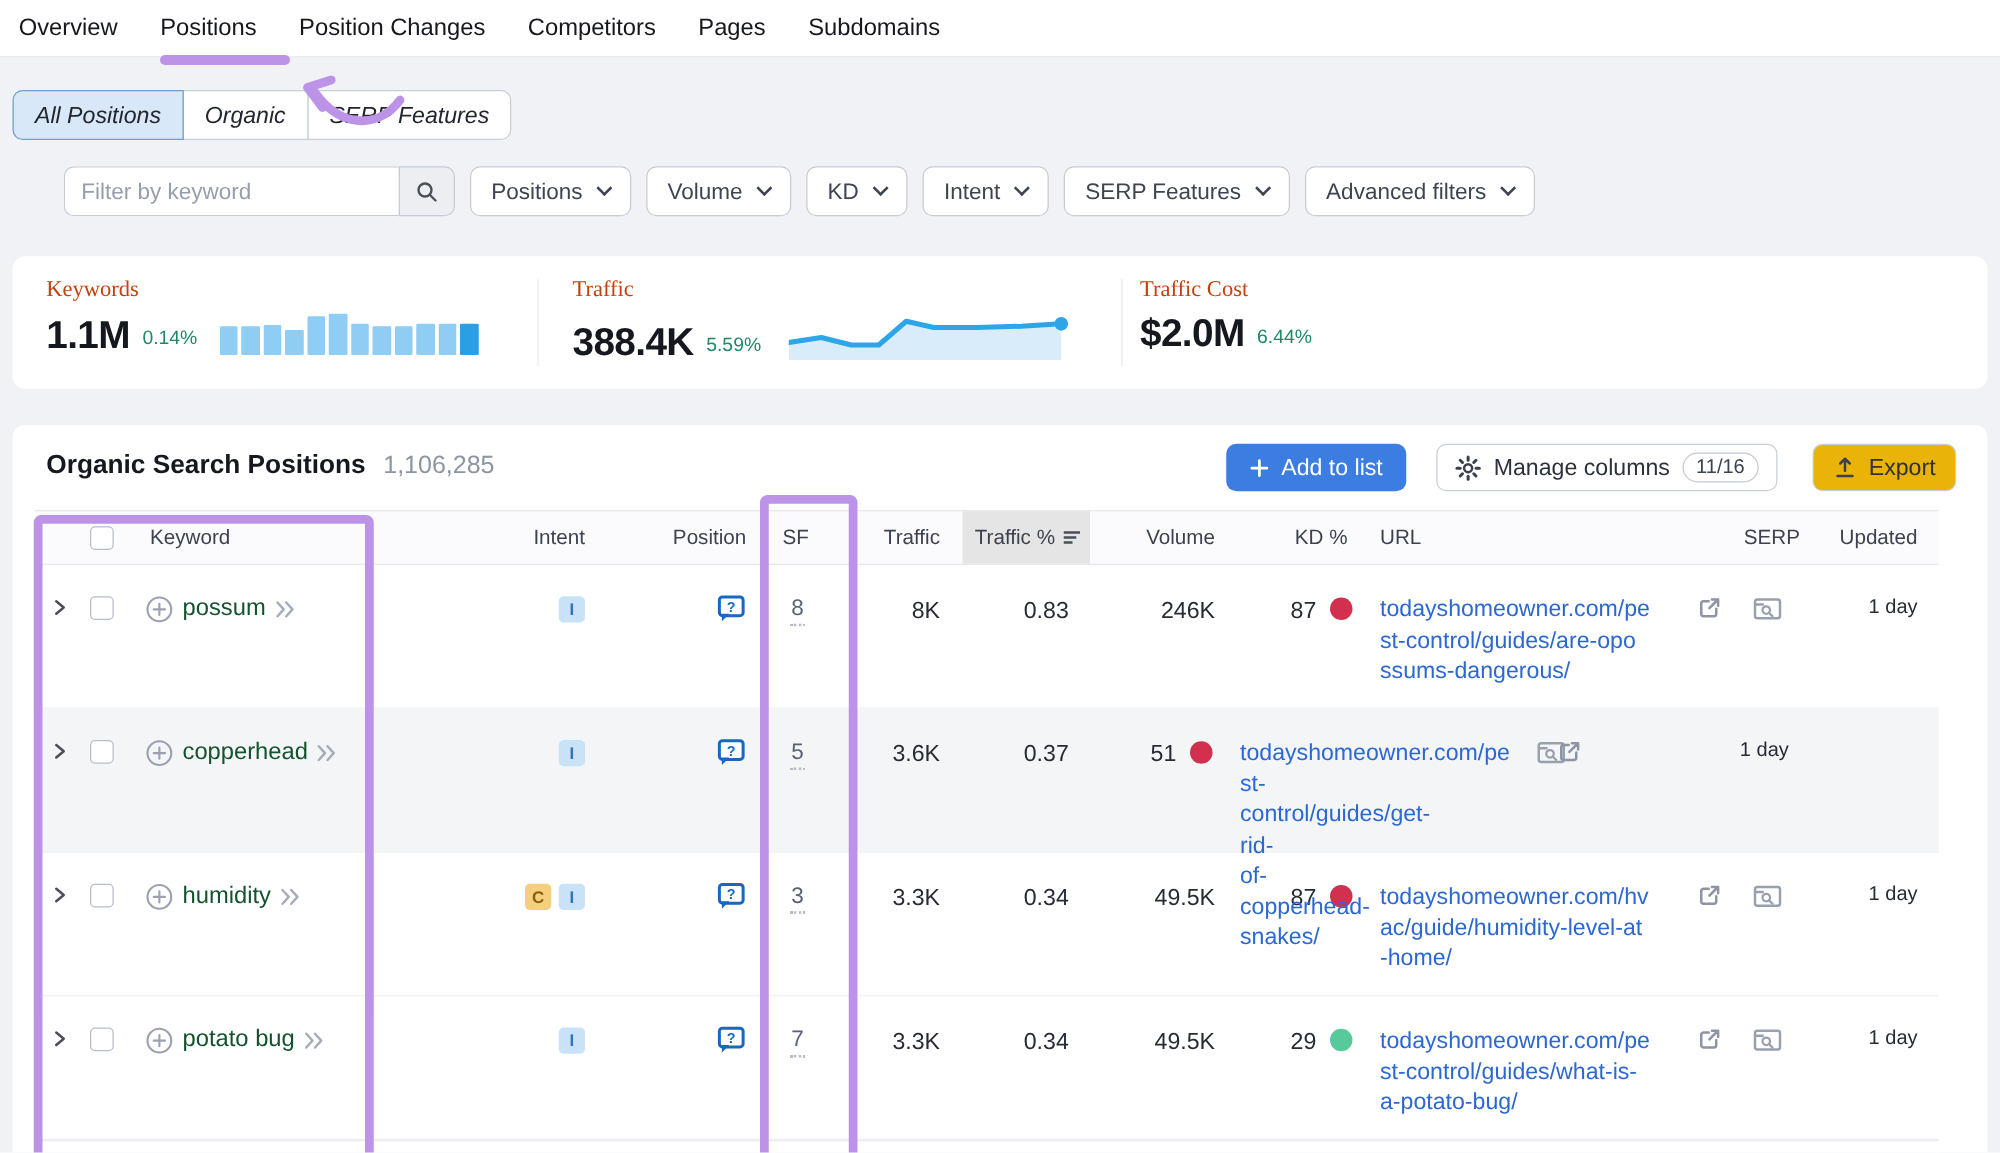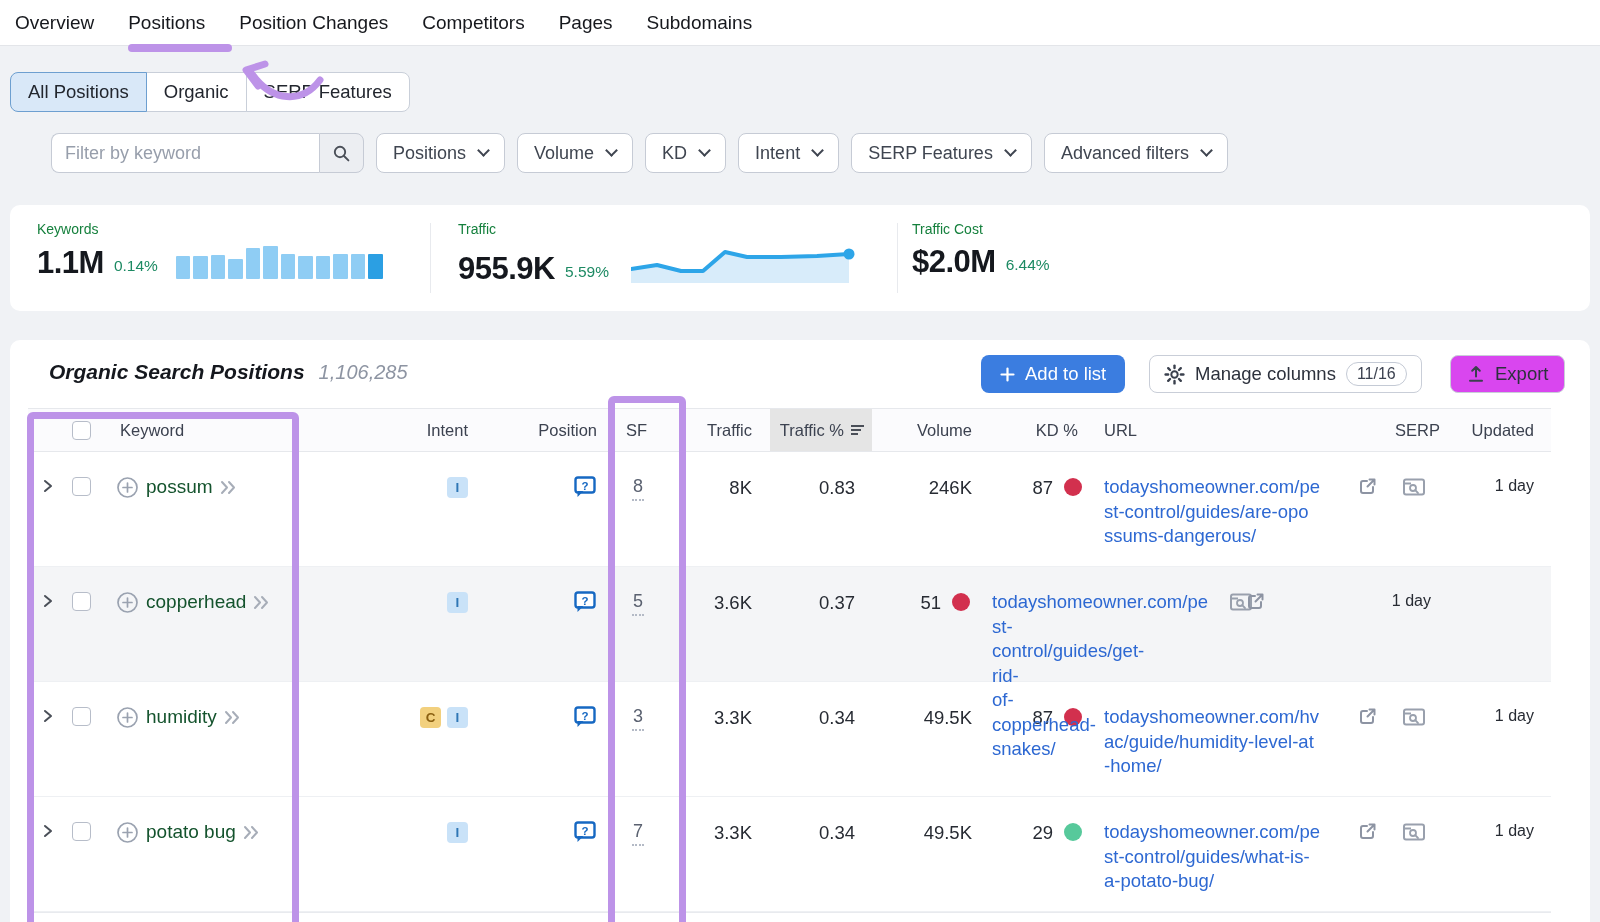--- a/index.html
+++ b/index.html
@@ -8,21 +8,21 @@
 
   
   .topnav { position:absolute; left:0; top:0; width:1600px; height:46px; background:#fff;
             border-bottom:1px solid #e3e5e9; display:flex; align-items:center;
             padding-left:15px; gap:34px; font-size:19px; color:#16181d; z-index:2; }
   .topnav .tab { white-space:nowrap; cursor:default; }
 
   
   .seg { position:absolute; left:10px; top:72px; height:40px; display:flex; z-index:2; }
   .seg-btn { border:1px solid #c9cfd9; background:#fff; padding:0 17px; display:flex;
-             align-items:center; font-size:18.5px; color:#22262e; margin-left:-1px; }
+             align-items:center; font-size:18.5px; color:#22262e; margin-left:-1px;font-style:italic; }
   .seg-btn:first-child { border-radius:8px 0 0 8px; margin-left:0; }
   .seg-btn:last-child { border-radius:0 8px 8px 0; }
   .seg-btn.active { background:#d9e8f8; border-color:#6d9fd0; z-index:1; border-radius:8px 0 0 8px; }
 
   
   .filters { position:absolute; left:10px; top:133px; display:flex; gap:12px; z-index:2; }
   .searchwrap { display:flex;padding-left:41px; }
   .kw-input { width:268px; height:40px; border:1px solid #c6cbd5; border-right:none;
               border-radius:8px 0 0 8px; padding:0 13px; font-size:18px; color:#454b57;
               font-family:"Liberation Sans",sans-serif; outline:none; background:#fff; }
@@ -32,40 +32,40 @@
   .dd { height:40px; border:1px solid #c6cbd5; border-radius:8px; background:#fff; display:flex;
         align-items:center; gap:13px; padding:0 16px; font-size:18px; color:#3f4550; white-space:nowrap; }
   .chevdown { width:9px; height:9px; border-right:2px solid #3f4550; border-bottom:2px solid #3f4550;
               transform:rotate(45deg); margin-top:-5px; flex:none; }
 
   
   .stats { position:absolute; left:10px; top:205px; width:1580px; height:106px; background:#fff;
            border-radius:10px; z-index:1; }
   .stat-divider { position:absolute; top:18px; width:1px; height:70px; background:#e8eaee; }
   .stat { position:absolute; top:16px; }
-  .stat-label { font-size:14px; color:#15803d; }
+  .stat-label { font-size:18px; color:#c2410c;font-family:Liberation Serif, serif; }
   .stat-valrow { margin-top:8px; display:flex; align-items:flex-end; gap:10px; }
   .stat-value { font-size:31px; font-weight:bold; color:#15181e; line-height:33px; letter-spacing:-0.5px; }
   .stat-change { font-size:15.5px; color:#1d8a63; margin-bottom:4px; }
   .kwbars { display:flex; align-items:flex-end; gap:3px; height:34px; margin-left:8px; }
   .kwbar { width:14.5px; background:#8fcdf4; border-radius:1px; flex:none; }
   .kwbar-last { background:#2b9fe3; }
   .sparkline { margin-left:12px; margin-bottom:0; display:block; }
 
   
   .tcard { position:absolute; left:10px; top:340px; width:1580px; height:582px; background:#fff;
            border-radius:10px 10px 0 0; z-index:1; }
-  .ttitle { position:absolute; left:39px; top:20px; font-size:21px; font-weight:bold; color:#15181e;font-style:italic; }
+  .ttitle { position:absolute; left:27px; top:20px; font-size:21px; font-weight:bold; color:#15181e; }
   .tcount { margin-left:14px; font-weight:normal; color:#8d94a2; font-size:20px; }
   .btn { position:absolute; top:15px; height:38px; display:flex; align-items:center; gap:10px;
          border-radius:8px; font-size:18.5px; cursor:default; }
   .btn-add { left:971px; background:#3b7de0; color:#fff; padding:0 19px; }
   .btn-manage { left:1139px; background:#fff; border:1px solid #c9ced8; color:#2c313c; padding:0 14px; }
   .pill { border:1px solid #c4cad5; border-radius:14px; padding:2px 10px; font-size:16px; color:#3c4250; }
-  .btn-export { left:1440px; background:#d946ef; border:1px solid #c9ced8; color:#2c313c; padding:0 16px; }
+  .btn-export { left:1440px; background:#eab308; border:1px solid #c9ced8; color:#2c313c; padding:0 16px; }
 
   
   .tgrid { position:absolute; left:18px; top:68px; width:1523px; }
   .thead, .trow { display:grid;
     grid-template-columns:38px 36px 225px 165px 120px 78px 80px 102px 118px 112px 278px 68px 103px; }
   .thead { height:44px; border-top:1px solid #e6e8ec; border-bottom:1px solid #e6e8ec;
            font-size:16.5px; color:#3c4250; background:#fbfbfd; }
   .th { display:flex; align-items:center; }
   .th-check { padding-left:6px; }
   .th-kw { padding-left:18px; }
@@ -194,21 +194,21 @@
           <div class="kwbar" style="height: 25px;"></div>
           <div class="kwbar" style="height: 25px;"></div>
           <div class="kwbar kwbar-last" style="height: 25px;"></div>
         </div>
     </div>
   </div>
 
   <div class="stat" style="left:448px">
     <div class="stat-label">Traffic</div>
     <div class="stat-valrow">
-      <span class="stat-value">955.9K</span>
+      <span class="stat-value">388.4K</span>
       <span class="stat-change">5.59%</span>
       <svg class="sparkline" width="228" height="40" viewBox="0 0 228 40">
         <polygon points="0,24 26,20 50,26 72,26 94,7 116,12 150,12 186,11 218,9 218,38 0,38" fill="#d8ecfa"></polygon>
         <polyline points="0,24 26,20 50,26 72,26 94,7 116,12 150,12 186,11 218,9" fill="none" stroke="#2da5e8" stroke-width="4" stroke-linejoin="round" stroke-linecap="round"></polyline>
         <circle cx="218" cy="9" r="5.5" fill="#2da5e8"></circle>
       </svg>
     </div>
   </div>
 
   <div class="stat" style="left:902px">

